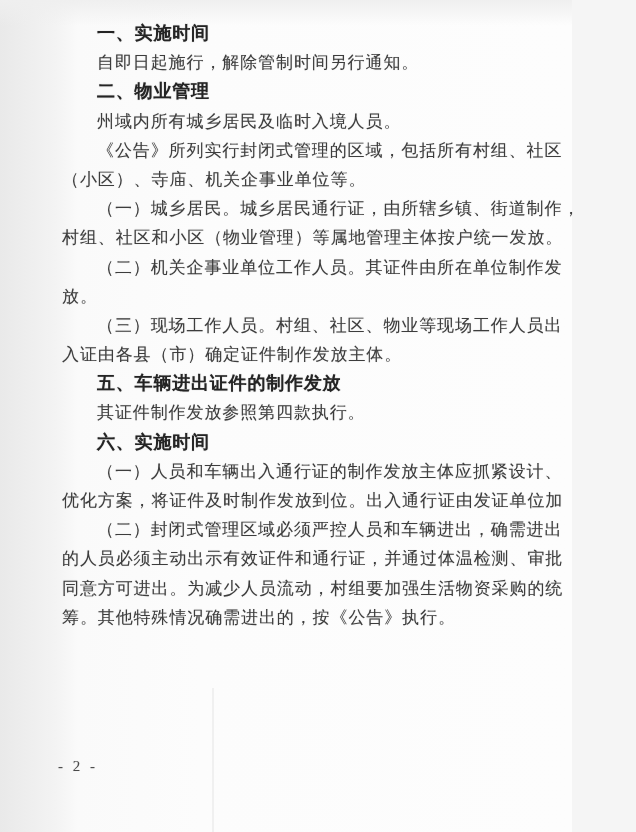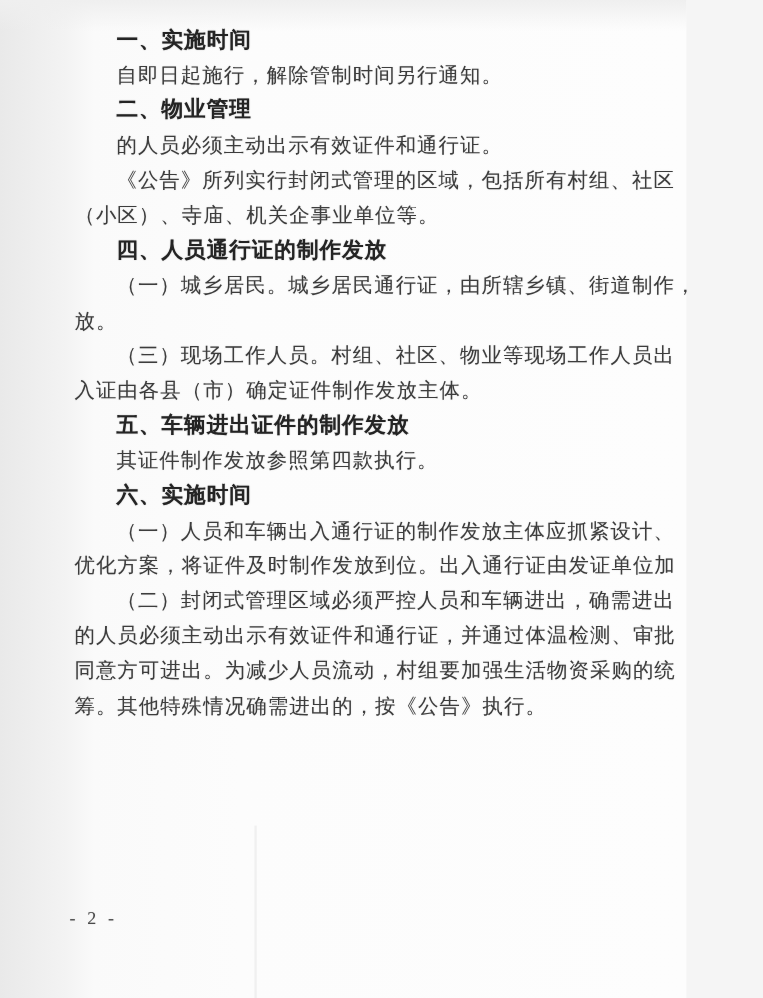--- a/index.html
+++ b/index.html
@@ -69,25 +69,26 @@
   }
 </style>
 </head>
 <body>
 
 <div class="scan-page">
   <div class="doc-lines">
       <div class="doc-line heading indent">一、实施时间</div>
       <div class="doc-line body indent">自即日起施行，解除管制时间另行通知。</div>
       <div class="doc-line heading indent">二、物业管理</div>
-      <div class="doc-line body indent">的人员必须主动出示有效证件和通行证。</div>
+      <div class="doc-line body indent">州域内所有城乡居民及临时入境人员。</div>
       <div class="doc-line body indent">《公告》所列实行封闭式管理的区域，包括所有村组、社区</div>
       <div class="doc-line body">（小区）、寺庙、机关企事业单位等。</div>
-      <div class="doc-line heading indent">四、人员通行证的制作发放</div>
       <div class="doc-line body indent">（一）城乡居民。城乡居民通行证，由所辖乡镇、街道制作，</div>
+      <div class="doc-line body">村组、社区和小区（物业管理）等属地管理主体按户统一发放。</div>
+      <div class="doc-line body indent">（二）机关企事业单位工作人员。其证件由所在单位制作发</div>
       <div class="doc-line body">放。</div>
       <div class="doc-line body indent">（三）现场工作人员。村组、社区、物业等现场工作人员出</div>
       <div class="doc-line body">入证由各县（市）确定证件制作发放主体。</div>
       <div class="doc-line heading indent">五、车辆进出证件的制作发放</div>
       <div class="doc-line body indent">其证件制作发放参照第四款执行。</div>
       <div class="doc-line heading indent">六、实施时间</div>
       <div class="doc-line body indent">（一）人员和车辆出入通行证的制作发放主体应抓紧设计、</div>
       <div class="doc-line body">优化方案，将证件及时制作发放到位。出入通行证由发证单位加</div>
       <div class="doc-line body indent">（二）封闭式管理区域必须严控人员和车辆进出，确需进出</div>
       <div class="doc-line body">的人员必须主动出示有效证件和通行证，并通过体温检测、审批</div>

